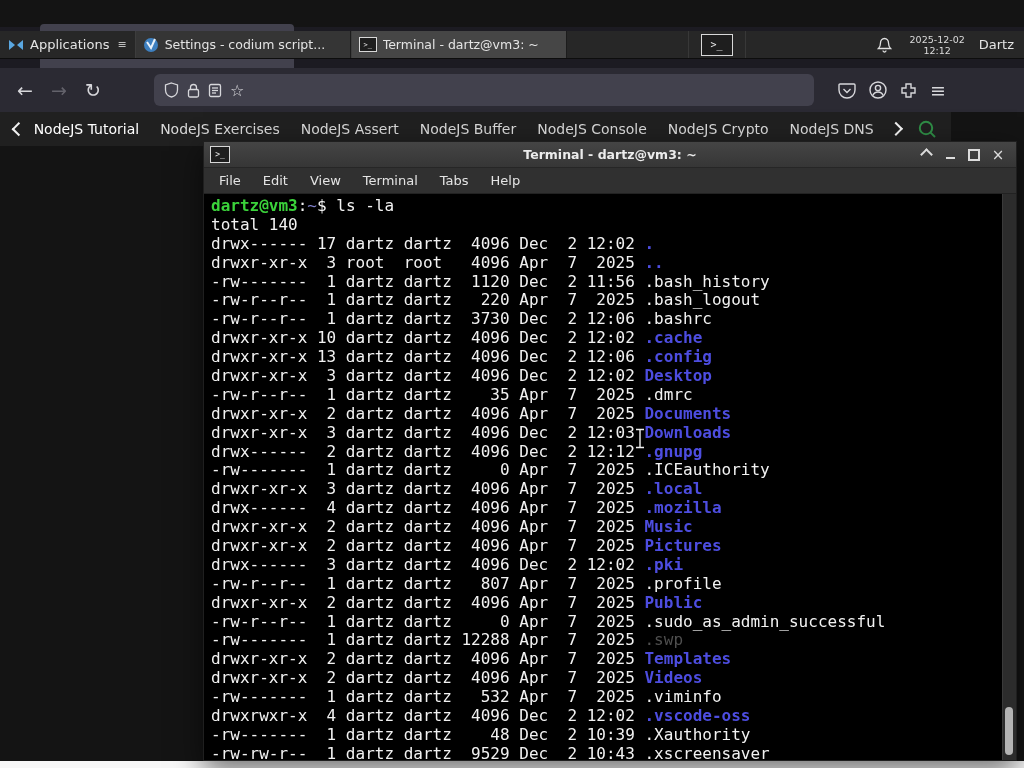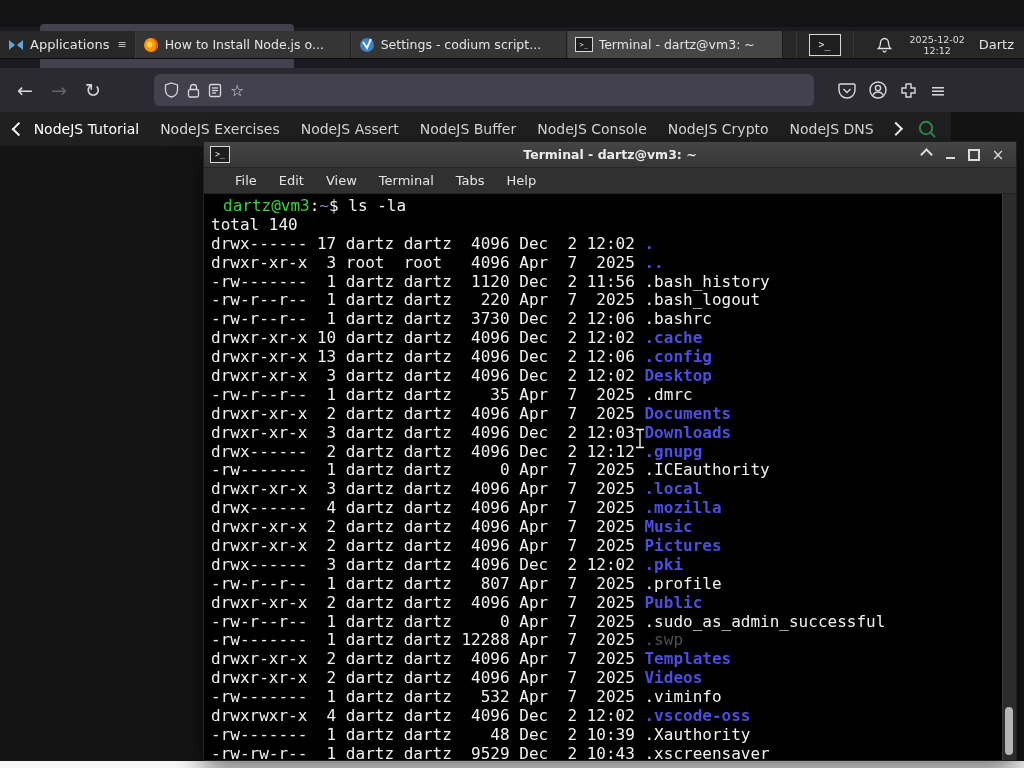--- a/index.html
+++ b/index.html
@@ -90,28 +90,28 @@
   .t-icon{margin-left:6px;}
   .t-icon .term-glyph{width:18px;height:15px;font-size:8px;}
   .t-title{position:absolute;left:0;right:0;text-align:center;font-size:12.5px;font-weight:bold;color:#ececec;}
   .t-ctls{margin-left:auto;display:flex;align-items:center;gap:4px;margin-right:8px;position:relative;}
   .t-ctl{width:20px;height:18px;display:flex;align-items:center;justify-content:center;color:#dcdcdc;}
   .t-ctl .chev{border-color:#dcdcdc;}
   .t-ctl .dash{width:9px;height:2px;background:#dcdcdc;margin-top:6px;}
   .t-ctl .sq{width:8px;height:8px;border:2px solid #dcdcdc;}
   .t-ctl.x{font-size:15px;}
   .t-menubar{height:25px;background:#303030;display:flex;align-items:center;gap:0;
-             font-size:13px;color:#e4e4e4;padding-left:20px;border-bottom:1px solid #222;flex:none;}
+             font-size:13px;color:#e4e4e4;padding-left:4px;border-bottom:1px solid #222;flex:none;}
   .t-menu-item{padding:0 11px;}
   .t-body{flex:1;background:#000;position:relative;overflow:hidden;}
   .t-output{position:absolute;left:7px;top:3px;right:16px;bottom:0;
             font-family:"DejaVu Sans Mono",monospace;font-size:16px;line-height:18.9px;
             color:#f2f2f2;white-space:pre;}
   .tline{height:18.9px;}
-  .c-green{color:var(--prompt-green,#3bd33b);font-weight:normal;margin-left:12px;}
+  .c-green{color:var(--prompt-green,#3bd33b);font-weight:bold;}
   .c-tilde{color:#8080cc;}
   .n-dir{color:var(--dir-blue,#4d4de0);font-weight:bold;}
   .n-file{color:#f2f2f2;}
   .n-dim{color:#4f4f4f;}
   .t-scrollbar{position:absolute;right:0;top:0;bottom:0;width:13px;background:#2c2c2c;border-left:1px solid #3a3a3a;}
   .t-thumb{position:absolute;left:2px;bottom:5px;width:8px;height:48px;border-radius:4px;background:#b4b4b4;}
 
   .ibeam{position:absolute;left:634px;top:428px;z-index:20;}
 </style>
 </head>
@@ -122,28 +122,20 @@
   <div class="top-bar">
     <div class="apps-btn">
       <svg width="16" height="16" viewBox="0 0 16 16">
         <polygon points="1,3 7,8 1,13" fill="#5aa7e0"></polygon>
         <polygon points="15,3 9,8 15,13" fill="#5aa7e0"></polygon>
       </svg>
       <span>Applications</span>
       <span class="menu-lines">≡</span>
     </div>
 
-    <div class="task-btn">
-      <svg width="16" height="16" viewBox="0 0 16 16">
-        <circle cx="8" cy="8" r="7" fill="#ff9500"></circle>
-        <path d="M8 1a7 7 0 0 1 7 7 7 7 0 0 1-7 7c3-1 5-3.5 5-6.5C13 5 11 2.5 8 1z" fill="#e3582b"></path>
-        <circle cx="6.5" cy="7.5" r="3" fill="#ffd24a"></circle>
-      </svg>
-      <span>How to Install Node.js o...</span>
-    </div>
     <div class="task-btn">
       <svg width="16" height="16" viewBox="0 0 16 16">
         <circle cx="8" cy="8" r="7" fill="#3e80c0"></circle>
         <path d="M4 5l4 6 4-9" stroke="#eaf2fa" stroke-width="2" fill="none"></path>
       </svg>
       <span>Settings - codium script...</span>
     </div>
     <div class="task-btn active">
       <span class="term-glyph" style="width:16px;height:13px;font-size:7px;">&gt;_</span>
       <span>Terminal - dartz@vm3: ~</span>

